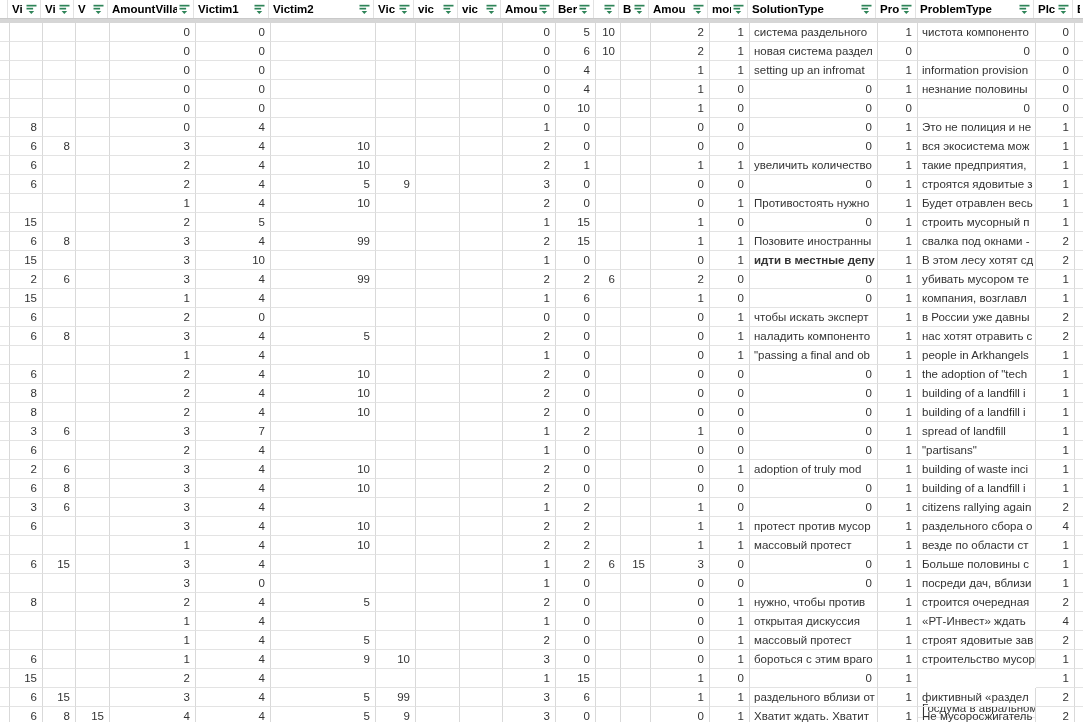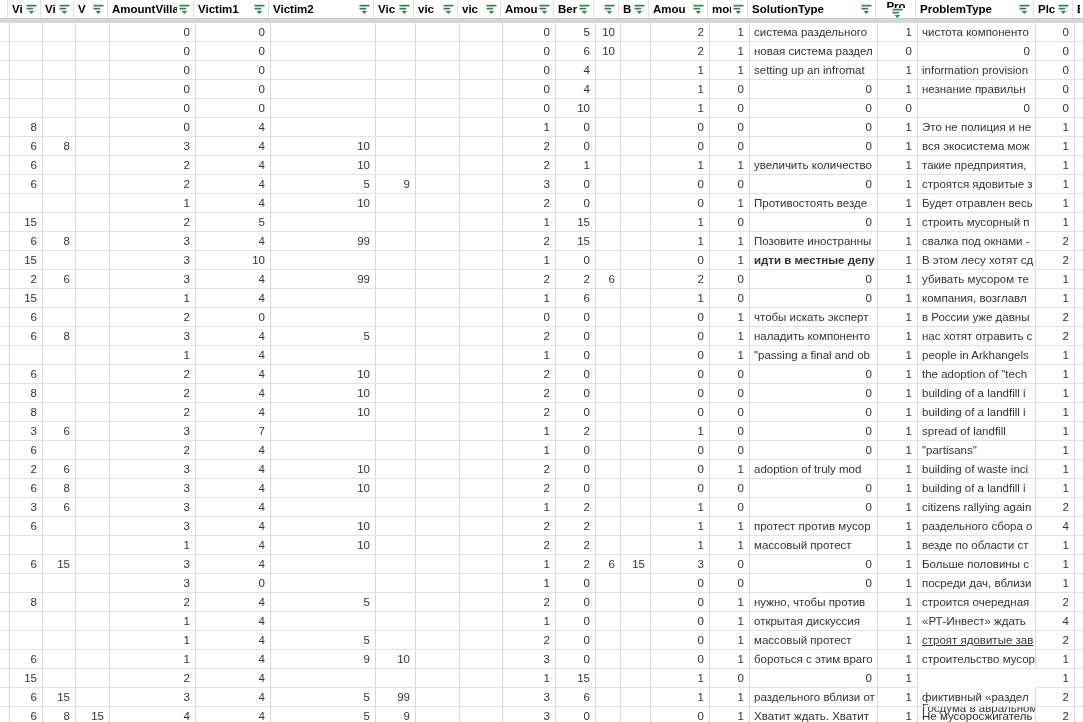--- a/index.html
+++ b/index.html
@@ -155,21 +155,21 @@
           </svg></span>
       </div>
       <div class="hcell" style="width: 128px;">
         <span class="hlabel">SolutionType</span>
         <span class="ficon"><svg width="11" height="10" viewBox="0 0 11 10">
             <rect x="0.5" y="0.8" width="10" height="1.7" fill="#2e8458"></rect>
             <rect x="0.5" y="3.8" width="6.6" height="1.7" fill="#2e8458"></rect>
             <path d="M2.6 6.9 L8.2 6.9 L5.3 10 Z" fill="#2e8458"></path>
           </svg></span>
       </div>
-      <div class="hcell" style="width: 40px; flex-direction: column;">
+      <div class="hcell" style="width: 40px;">
         <span class="hlabel">Pro</span>
         <span class="ficon"><svg width="11" height="10" viewBox="0 0 11 10">
             <rect x="0.5" y="0.8" width="10" height="1.7" fill="#2e8458"></rect>
             <rect x="0.5" y="3.8" width="6.6" height="1.7" fill="#2e8458"></rect>
             <path d="M2.6 6.9 L8.2 6.9 L5.3 10 Z" fill="#2e8458"></path>
           </svg></span>
       </div>
       <div class="hcell" style="width: 118px;">
         <span class="hlabel">ProblemType</span>
         <span class="ficon"><svg width="11" height="10" viewBox="0 0 11 10">
@@ -273,21 +273,21 @@
         <div class="cell num" style="width: 44px;"></div>
         <div class="cell num" style="width: 43px;"></div>
         <div class="cell num" style="width: 53px;">0</div>
         <div class="cell num" style="width: 40px;">4</div>
         <div class="cell num" style="width: 25px;"></div>
         <div class="cell num" style="width: 30px;"></div>
         <div class="cell num" style="width: 59px;">1</div>
         <div class="cell num" style="width: 40px;">0</div>
         <div class="cell num" style="width: 128px;">0</div>
         <div class="cell num" style="width: 40px;">1</div>
-        <div class="cell txt" style="width: 118px;">незнание правильн</div>
+        <div class="cell txt" style="width: 118px;">незнание половины</div>
         <div class="cell num" style="width: 39px;">0</div>
         <div class="cell txt" style="width: 11px;"></div>
       </div>
       <div class="row">
         <div class="cell num" style="width: 7px;"></div>
         <div class="cell num" style="width: 33px;"></div>
         <div class="cell num" style="width: 33px;"></div>
         <div class="cell num" style="width: 34px;"></div>
         <div class="cell num" style="width: 86px;">0</div>
         <div class="cell num" style="width: 75px;">0</div>
@@ -409,21 +409,21 @@
         <div class="cell num" style="width: 105px;">10</div>
         <div class="cell num" style="width: 40px;"></div>
         <div class="cell num" style="width: 44px;"></div>
         <div class="cell num" style="width: 43px;"></div>
         <div class="cell num" style="width: 53px;">2</div>
         <div class="cell num" style="width: 40px;">0</div>
         <div class="cell num" style="width: 25px;"></div>
         <div class="cell num" style="width: 30px;"></div>
         <div class="cell num" style="width: 59px;">0</div>
         <div class="cell num" style="width: 40px;">1</div>
-        <div class="cell txt" style="width: 128px;">Противостоять везде</div>
+        <div class="cell txt" style="width: 128px;">Противостоять нужно</div>
         <div class="cell num" style="width: 40px;">1</div>
         <div class="cell txt" style="width: 118px;">Будет отравлен весь</div>
         <div class="cell num" style="width: 39px;">1</div>
         <div class="cell txt" style="width: 11px;"></div>
       </div>
       <div class="row">
         <div class="cell num" style="width: 7px;"></div>
         <div class="cell num" style="width: 33px;">15</div>
         <div class="cell num" style="width: 33px;"></div>
         <div class="cell num" style="width: 34px;"></div>
@@ -940,21 +940,21 @@
         <div class="cell num" style="width: 44px;"></div>
         <div class="cell num" style="width: 43px;"></div>
         <div class="cell num" style="width: 53px;">2</div>
         <div class="cell num" style="width: 40px;">0</div>
         <div class="cell num" style="width: 25px;"></div>
         <div class="cell num" style="width: 30px;"></div>
         <div class="cell num" style="width: 59px;">0</div>
         <div class="cell num" style="width: 40px;">1</div>
         <div class="cell txt" style="width: 128px;">массовый протест</div>
         <div class="cell num" style="width: 40px;">1</div>
-        <div class="cell txt" style="width: 118px; text-decoration: underline;">строят ядовитые зав</div>
+        <div class="cell txt" style="width: 118px;">строят ядовитые зав</div>
         <div class="cell num" style="width: 39px;">2</div>
         <div class="cell txt" style="width: 11px;"></div>
       </div>
       <div class="row">
         <div class="cell num" style="width: 7px;"></div>
         <div class="cell num" style="width: 33px;">6</div>
         <div class="cell num" style="width: 33px;"></div>
         <div class="cell num" style="width: 34px;"></div>
         <div class="cell num" style="width: 86px;">1</div>
         <div class="cell num" style="width: 75px;">4</div>

